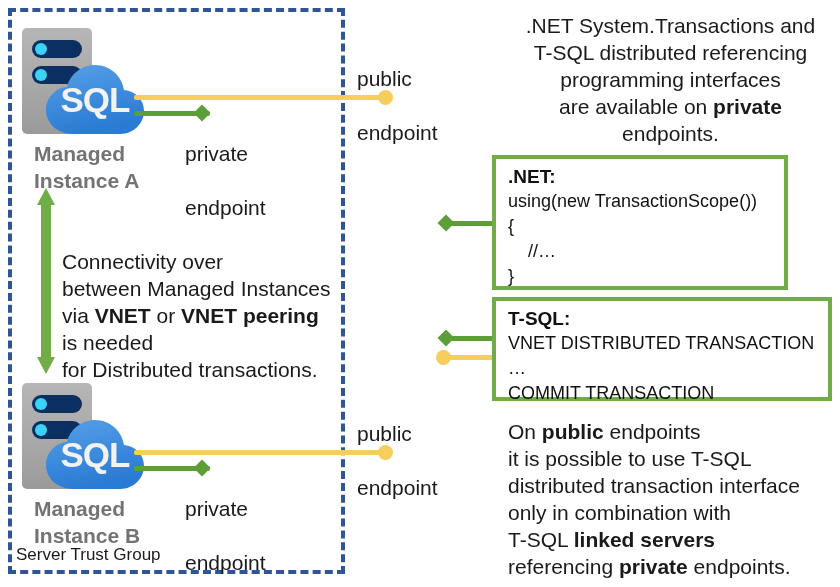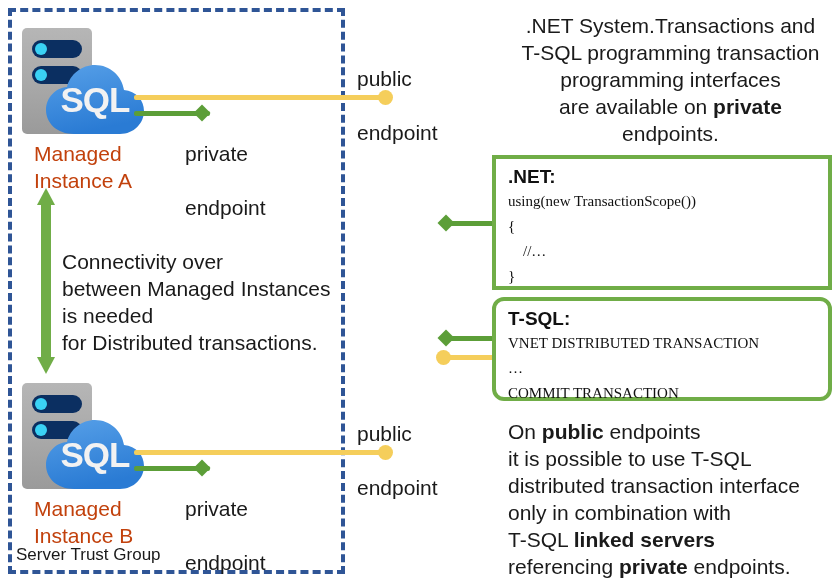--- a/index.html
+++ b/index.html
@@ -90,22 +90,23 @@
     color: #f2f2f2;
     line-height: 38px;
     font-family: "Liberation Sans", sans-serif;
   }
   .mi-caption {
     position: absolute;
     left: 12px;
     top: 112px;
     font-size: 21px;
     line-height: 27px;
-    color: #c2410c;
+    color: #737373;
     white-space: nowrap;
+    font-weight: bold;
   }
 
   
   .line-h {
     position: absolute;
     height: 5px;
     border-radius: 2px;
   }
   .green { background: #5C9E38; }
   .yellow { background: #F5CE5B; }
@@ -159,22 +160,22 @@
     box-sizing: border-box;
   }
   .code-title {
     font-size: 19px;
     font-weight: bold;
     line-height: 24px;
     color: #111;
     font-family: "Liberation Sans", sans-serif;
   }
   .code-line {
-    font-family: Liberation Serif, serif;
-    font-size: 15px;
+    font-family: Liberation Sans, sans-serif;
+    font-size: 18px;
     line-height: 25px;
     color: #111;
     white-space: pre;
   }
   .code-inner { padding: 6px 12px; }
 </style>
 </head>
 <body>
 
 <div id="canvas">
@@ -224,20 +225,21 @@
     <svg width="20" height="186" viewBox="0 0 20 186" xmlns="http://www.w3.org/2000/svg" aria-hidden="true">
       <polygon points="10,0 19,17 1,17" fill="#70AD47"></polygon>
       <rect x="5" y="15" width="10" height="156" fill="#70AD47"></rect>
       <polygon points="10,186 19,169 1,169" fill="#70AD47"></polygon>
     </svg>
   </div>
 
   <div class="para" style="left:62px; top:203px; width:290px;margin-top:45px;">
     <div>Connectivity over</div>
     <div>between Managed Instances</div>
+    <div><span>via </span><b>VNET</b><span> or </span><b>VNET peering</b></div>
     <div>is needed</div>
     <div>for Distributed transactions.</div>
   </div>
 
   <div class="mi-node" style="left:22px; top:383px; width:150px; height:170px;">
     <div class="mi-server">
       <div class="mi-bar b1"></div>
       <div class="mi-bar b2"></div>
     </div>
     <div class="mi-cloud">
@@ -268,46 +270,46 @@
     <div>private</div>
     <div>endpoint</div>
   </div>
   <div class="label-text" style="left:357px; top:393px;">
     <div>public</div>
     <div>endpoint</div>
   </div>
 
   <div class="para" style="left:508px; top:12px; width:325px;text-align:center;">
     <div>.NET System.Transactions and</div>
-    <div>T-SQL programming transaction</div>
+    <div>T-SQL distributed referencing</div>
     <div>programming interfaces</div>
     <div><span>are available on </span><b>private</b></div>
     <div>endpoints.</div>
   </div>
 
   <div class="line-h green" style="left:448px; top:221px; width:46px;"></div>
   <div class="diamond-green" style="left:440px; top:217px;"></div>
 
   <div class="line-h green" style="left:448px; top:336px; width:46px;"></div>
   <div class="diamond-green" style="left:440px; top:332px;"></div>
 
   <div class="line-h yellow" style="left:448px; top:355px; width:46px;"></div>
   <div class="dot-yellow" style="left:436px; top:350px;"></div>
 
-  <div class="code-box" style="left:492px; top:155px; width:340px; height:135px;">
+  <div class="code-box" style="left:492px; top:155px; width:296px; height:135px;">
     <div class="code-inner">
       <div class="code-title">.NET:</div>
       <div class="code-line">using(new TransactionScope())</div>
       <div class="code-line">{</div>
       <div class="code-line">    //…</div>
       <div class="code-line">}</div>
     </div>
   </div>
 
-  <div class="code-box" style="left:492px; top:297px; width:340px; height:104px;border-radius:12px;">
+  <div class="code-box" style="left:492px; top:297px; width:340px; height:104px;">
     <div class="code-inner">
       <div class="code-title">T-SQL:</div>
       <div class="code-line">VNET DISTRIBUTED TRANSACTION</div>
       <div class="code-line">…</div>
       <div class="code-line">COMMIT TRANSACTION</div>
     </div>
   </div>
 
   <div class="para" style="left:508px; top:418px; width:330px;">
     <div><span>On </span><b>public</b><span> endpoints</span></div>

